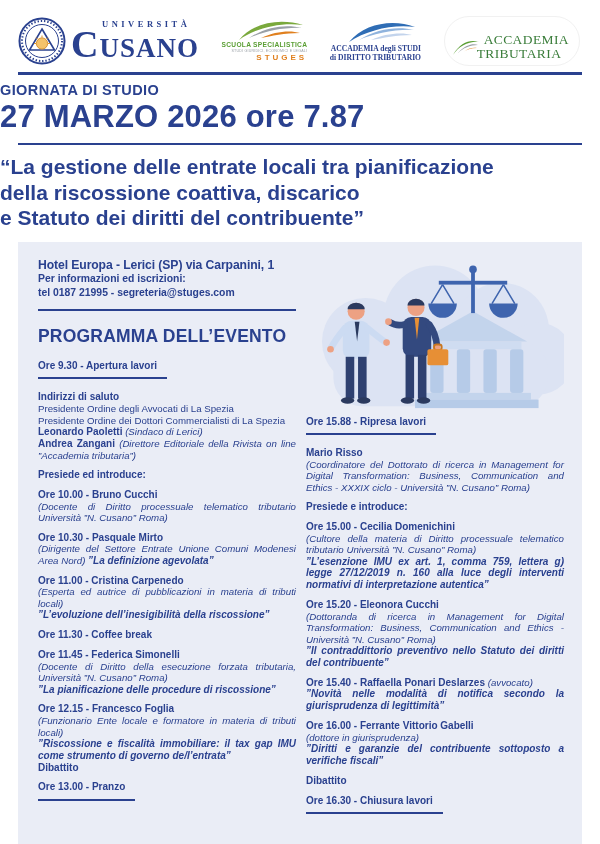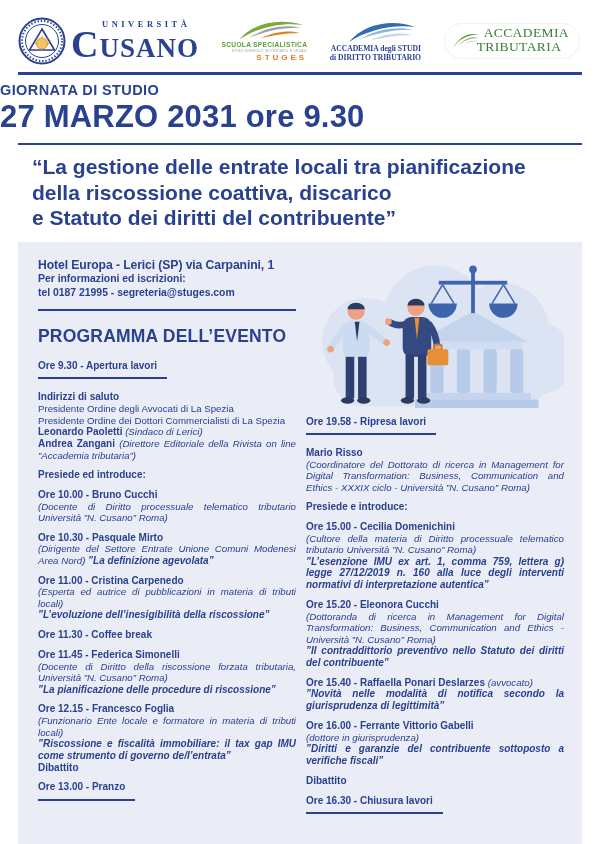--- a/index.html
+++ b/index.html
@@ -17,31 +17,31 @@
   .cusano-text{position:relative;font-family:"Liberation Serif",serif;line-height:1;}
   .cusano-univ{position:absolute;left:31px;top:1px;font-size:8.5px;letter-spacing:3.5px;font-weight:bold;white-space:nowrap;}
   .cusano-main{font-size:27px;font-weight:bold;letter-spacing:1px;display:block;padding-top:6px;}
   .cusano-main::first-letter{font-size:38px;}
   .logo-col{display:flex;flex-direction:column;align-items:flex-end;line-height:1.25;}
   .stuges-l1{font-size:6.6px;font-weight:bold;color:#5A9E33;letter-spacing:.3px;}
   .stuges-l2{font-size:3.6px;color:#9AA0A6;letter-spacing:.2px;}
   .stuges-l3{font-size:8px;font-weight:bold;color:#E0801F;letter-spacing:3px;}
   .acst-l{font-size:7.6px;font-weight:bold;font-family:"Liberation Serif",serif;color:var(--navy);}
   .actr{display:flex;align-items:center;gap:3px;background:#fff;border:1px solid #f1f1f1;
-    border-radius:26px;padding:2px 10px 5px 6px;}
+    border-radius:26px;padding:16px 10px 5px 6px;}
   .actr-text{font-family:"Liberation Serif",serif;color:#3A7D3A;line-height:1.02;}
   .actr-l1{font-size:13.5px;letter-spacing:.4px;}
   .actr-l2{font-size:13.5px;letter-spacing:.4px;margin-left:-7px;}
   .rule{height:3px;background:var(--navy);margin:0 18px;}
   
   .title-block{text-align:left;padding-top:7px;}
   .kicker{font-size:14.5px;font-weight:bold;letter-spacing:.4px;}
   .event-date{font-size:31px;font-weight:bold;letter-spacing:.2px;margin:1px 0 8px;}
   .rule2{height:2px;background:var(--navy);margin:0 18px;}
-  .quote{font-size:21px;font-weight:bold;line-height:1.22;white-space:pre-line;margin-top:9px;padding-left:32px;}
+  .quote{font-size:21px;font-weight:bold;line-height:1.22;white-space:pre-line;margin-top:9px;}
   
   .content-box{margin:11px 18px 0;background:var(--box-bg);height:629px;
     padding:16px 18px 0 20px;display:flex;gap:10px;overflow:hidden;}
   .col{width:258px;flex:0 0 258px;}
   .venue-name{font-size:12.2px;font-weight:bold;white-space:nowrap;letter-spacing:-.1px;}
   .venue-line{font-size:10.4px;font-weight:bold;line-height:1.32;}
   .venue-rule{height:2px;background:var(--navy);margin:10px 0 0;}
   .program-heading{font-size:17.5px;font-weight:bold;margin:15px 0 13px;letter-spacing:.2px;}
   .illus{width:100%;height:152px;display:block;margin-bottom:6px;}
   
@@ -109,21 +109,21 @@
       <div class="actr-l1">ACCADEMIA</div>
       <div class="actr-l2">TRIBUTARIA</div>
     </div>
   </div>
 </div>
 
 <div class="rule"></div>
 
 <div class="title-block">
   <div class="kicker">GIORNATA DI STUDIO</div>
-  <div class="event-date">27 MARZO 2031 ore 9.30</div>
+  <div class="event-date">27 MARZO 2026 ore 7.87</div>
   <div class="rule2"></div>
   <div class="quote">“La gestione delle entrate locali tra pianificazione
 della riscossione coattiva, discarico
 e Statuto dei diritti del contribuente”</div>
 </div>
 
 <div class="content-box">
 
   <div class="col">
     <div>
@@ -134,21 +134,21 @@
     </div>
     <div class="program-heading">PROGRAMMA DELL’EVENTO</div>
     <div id="program-left">
         <div class="entry session"><span class="session-text"><span class="s-b">Ore 9.30 - Apertura lavori</span></span></div>
         <div class="entry"><span class="s-b">Indirizzi di saluto</span><br><span class="s-n">Presidente Ordine degli Avvocati di La Spezia</span><br><span class="s-n">Presidente Ordine dei Dottori Commercialisti di La Spezia</span><br><span class="s-b">Leonardo Paoletti</span><span class="s-i"> (Sindaco di Lerici)</span><br><span class="s-b">Andrea Zangani</span><span class="s-i"> (Direttore Editoriale della Rivista on line ”Accademia tributaria”)</span></div>
         <div class="entry"><span class="s-b">Presiede ed introduce:</span></div>
         <div class="entry"><span class="s-b">Ore 10.00 - Bruno Cucchi</span><br><span class="s-i">(Docente di Diritto processuale telematico tributario Università ”N. Cusano” Roma)</span><br></div>
         <div class="entry"><span class="s-b">Ore 10.30 - Pasquale Mirto</span><br><span class="s-i">(Dirigente del Settore Entrate Unione Comuni Modenesi Area Nord) </span><span class="s-bi">”La definizione agevolata”</span></div>
         <div class="entry"><span class="s-b">Ore 11.00 - Cristina Carpenedo</span><br><span class="s-i">(Esperta ed autrice di pubblicazioni in materia di tributi locali)</span><br><span class="s-bi">”L’evoluzione dell’inesigibilità della riscossione”</span></div>
         <div class="entry"><span class="s-b">Ore 11.30 - Coffee break</span></div>
-        <div class="entry"><span class="s-b">Ore 11.45 - Federica Simonelli</span><br><span class="s-i">(Docente di Diritto della riscossione forzata tributaria, Università ”N. Cusano” Roma)</span><br><span class="s-bi">”La pianificazione delle procedure di riscossione”</span></div>
+        <div class="entry"><span class="s-b">Ore 11.45 - Federica Simonelli</span><br><span class="s-i">(Docente di Diritto della esecuzione forzata tributaria, Università ”N. Cusano” Roma)</span><br><span class="s-bi">”La pianificazione delle procedure di riscossione”</span></div>
         <div class="entry"><span class="s-b">Ore 12.15 - Francesco Foglia</span><br><span class="s-i">(Funzionario Ente locale e formatore in materia di tributi locali)</span><br><span class="s-bi">”Riscossione e fiscalità immobiliare: il tax gap IMU come strumento di governo de/l’entrata”</span><br><span class="s-b">Dibattito</span></div>
         <div class="entry session"><span class="session-text"><span class="s-b">Ore 13.00 - Pranzo</span></span></div>
       </div>
   </div>
 
   <div class="col">
     <svg class="illus" viewBox="0 0 270 160" preserveAspectRatio="xMidYMid meet">
 
       <g fill="#DCE3F3">
         <circle cx="62" cy="88" r="46"></circle>
@@ -206,21 +206,21 @@
         <circle cx="137" cy="94" r="3.5" fill="#EDA183"></circle>
         <rect x="134" y="91" width="8" height="6" rx="2.5" fill="none" stroke="#C9761F" stroke-width="2"></rect>
         <rect x="127" y="96" width="22" height="17" rx="2" fill="#E78F35"></rect>
         <rect x="104" y="102" width="9" height="46" fill="#2E4070"></rect>
         <rect x="117" y="102" width="9" height="46" fill="#2E4070"></rect>
         <ellipse cx="106" cy="150" rx="7" ry="3.5" fill="#2B3A5F"></ellipse>
         <ellipse cx="123" cy="150" rx="7" ry="3.5" fill="#2B3A5F"></ellipse>
       </g>
     </svg>
     <div id="program-right">
-        <div class="entry session"><span class="session-text"><span class="s-b">Ore 19.58 - Ripresa lavori</span></span></div>
+        <div class="entry session"><span class="session-text"><span class="s-b">Ore 15.88 - Ripresa lavori</span></span></div>
         <div class="entry"><span class="s-b">Mario Risso</span><br><span class="s-i">(Coordinatore del Dottorato di ricerca in Management for Digital Transformation: Business, Communication and Ethics - XXXIX ciclo - Università ”N. Cusano” Roma)</span></div>
         <div class="entry"><span class="s-b">Presiede e introduce:</span></div>
         <div class="entry"><span class="s-b">Ore 15.00 - Cecilia Domenichini</span><br><span class="s-i">(Cultore della materia di Diritto processuale telematico tributario Università ”N. Cusano” Roma)</span><br><span class="s-bi">”L’esenzione IMU ex art. 1, comma 759, lettera g) legge 27/12/2019 n. 160 alla luce degli interventi normativi di interpretazione autentica”</span></div>
         <div class="entry"><span class="s-b">Ore 15.20 - Eleonora Cucchi</span><br><span class="s-i">(Dottoranda di ricerca in Management for Digital Transformation: Business, Communication and Ethics - Università ”N. Cusano” Roma)</span><br><span class="s-bi">”Il contraddittorio preventivo nello Statuto dei diritti del contribuente”</span></div>
         <div class="entry"><span class="s-b">Ore 15.40 - Raffaella Ponari Deslarzes</span><span class="s-i"> (avvocato)</span><br><span class="s-bi">”Novità nelle modalità di notifica secondo la giurisprudenza di legittimità”</span></div>
         <div class="entry"><span class="s-b">Ore 16.00 - Ferrante Vittorio Gabelli</span><br><span class="s-i">(dottore in giurisprudenza)</span><br><span class="s-bi">”Diritti e garanzie del contribuente sottoposto a verifiche fiscali”</span></div>
         <div class="entry"><span class="s-b">Dibattito</span></div>
         <div class="entry session"><span class="session-text"><span class="s-b">Ore 16.30 - Chiusura lavori</span></span></div>
       </div>
   </div>

